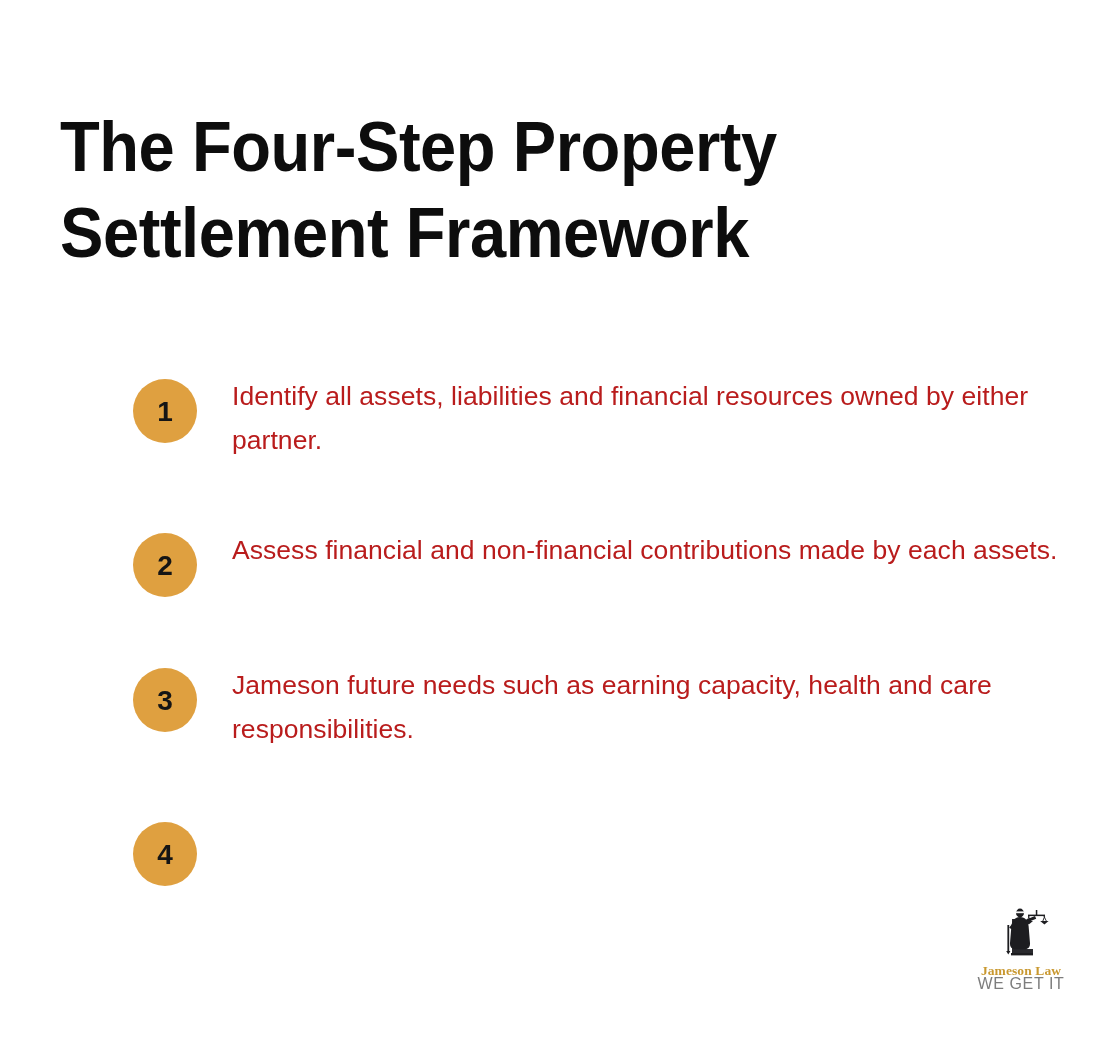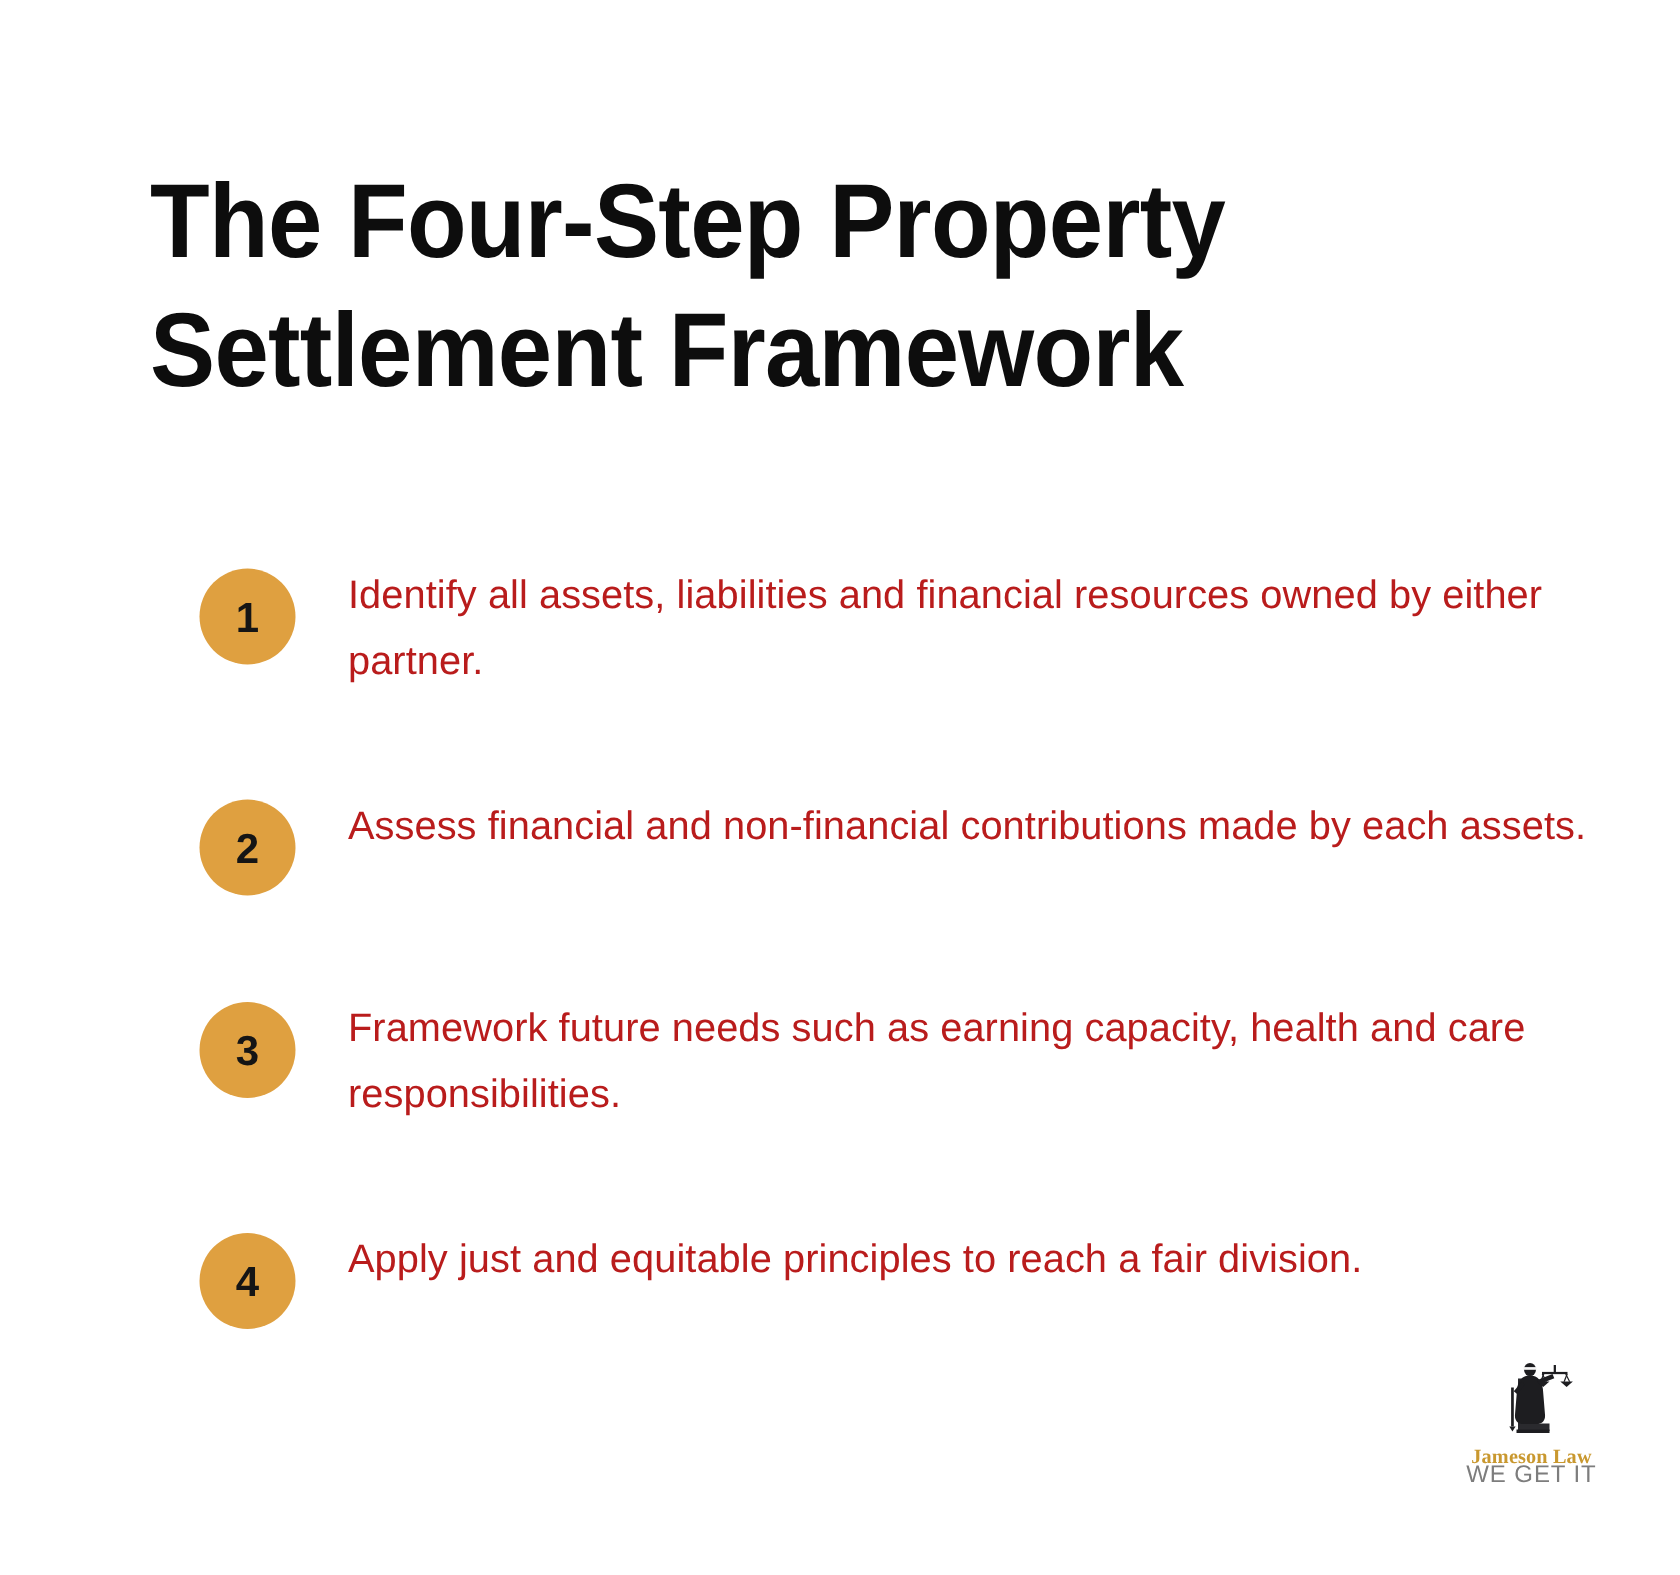--- a/index.html
+++ b/index.html
@@ -23,21 +23,20 @@
     height: 1050px;
     background: #ffffff;
   }
 
   
   .title-block {
     position: absolute;
     left: 60px;
     top: 104px;
     width: 820px;
-    margin-left: 40px;
   }
   .title {
     margin: 0;
     font-family: "Liberation Sans Narrow", "Liberation Sans", sans-serif;
     font-weight: 700;
     font-size: 70px;
     line-height: 86px;
     letter-spacing: -0.5px;
     color: #0d0d0d;
     transform: scaleX(0.93);
@@ -155,28 +154,27 @@
       <div class="step-badge">
         <span class="step-number">2</span>
       </div>
       <div class="step-text">Assess financial and non-financial contributions made by each assets.</div>
     </li>
 
     <li class="step">
       <div class="step-badge">
         <span class="step-number">3</span>
       </div>
-      <div class="step-text">Framework future needs such as earning capacity, health and care responsibilities.</div>
+      <div class="step-text">Jameson future needs such as earning capacity, health and care responsibilities.</div>
     </li>
 
     <li class="step">
       <div class="step-badge">
         <span class="step-number">4</span>
       </div>
-      <div class="step-text">Apply just and equitable principles to reach a fair division.</div>
     </li>
 
   </ul>
 
   <div class="logo">
     <span class="logo-mark">
       <svg viewBox="0 0 62 56" width="62" height="56" aria-hidden="true">
         <g fill="#1d1d20">
 
           <path d="M22 14 h5 v30 h16 v5 H22 z" fill="#2a2a2e"></path>

